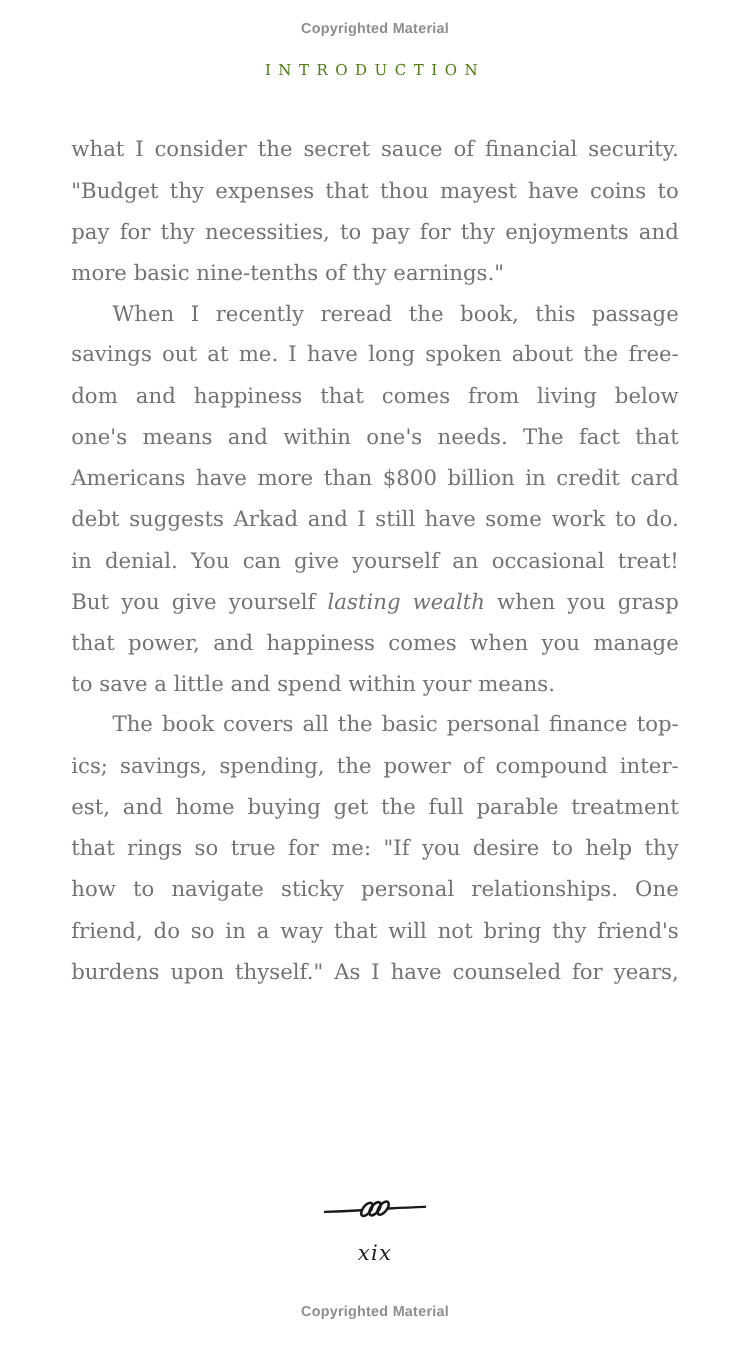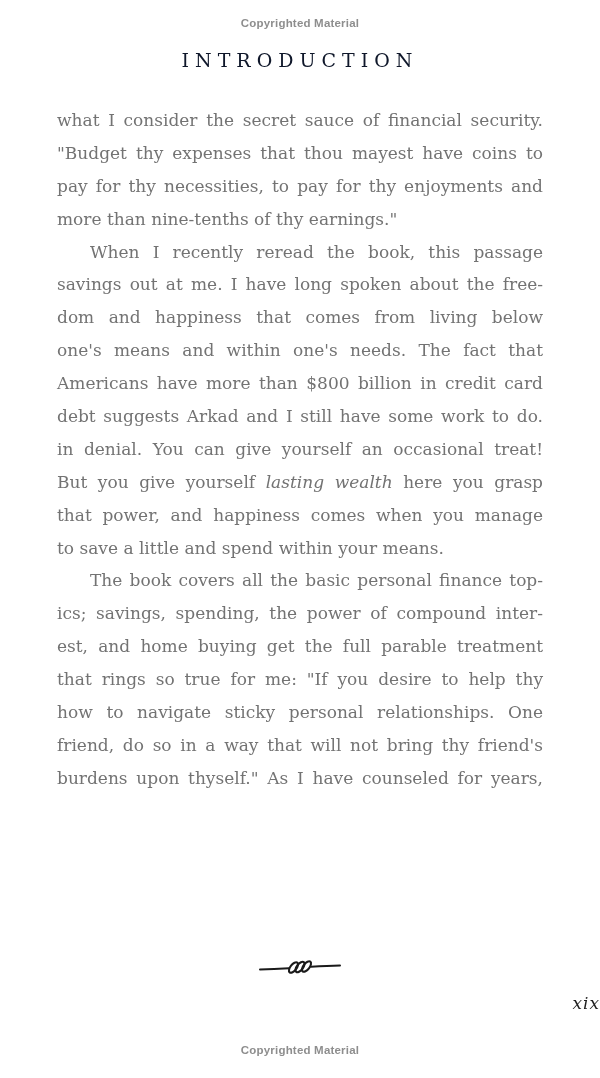--- a/index.html
+++ b/index.html
@@ -22,23 +22,23 @@
     color: #8e8e8e;
   }
   .copyright-top { top: 17px; }
   .copyright-bottom { top: 1044px; }
   .chapter-title {
     position: absolute;
     top: 49px;
     left: 0; right: 0;
     text-align: center;
     font-family: "DejaVu Serif", serif;
-    font-size: 19px;
+    font-size: 12px;
     letter-spacing: 6px;
-    color: #0f172a;
+    color: #4d7c0f;
   }
   .body-text {
     position: absolute;
     top: 104px;
     left: 57px;
     width: 486px;
     font-size: 17px;
     color: #737373;
   }
   .line {
@@ -54,49 +54,49 @@
   .ornament {
     position: absolute;
     top: 958px;
     left: 0; right: 0;
     text-align: center;
   }
   .page-number {
     position: absolute;
     top: 993px;
     left: 0; right: 0;
-    text-align: right;
+    text-align: center;
     font-size: 17px;
     font-style: italic;
     color: #1f1f1f;
     letter-spacing: 1px;
   }
 </style>
 </head>
 <body>
 
 <div class="page">
 
   <div class="copyright copyright-top">Copyrighted Material</div>
 
   <div class="chapter-title">INTRODUCTION</div>
 
   <div class="body-text">
       <div class="line"><span>what I consider the secret sauce of financial security.</span></div>
       <div class="line"><span>"Budget thy expenses that thou mayest have coins to</span></div>
       <div class="line"><span>pay for thy necessities, to pay for thy enjoyments and</span></div>
-      <div class="line no-just"><span>more than nine-tenths of thy earnings."</span></div>
+      <div class="line no-just"><span>more basic nine-tenths of thy earnings."</span></div>
       <div class="line indent"><span>When I recently reread the book, this passage</span></div>
       <div class="line"><span>savings out at me. I have long spoken about the free-</span></div>
       <div class="line"><span>dom and happiness that comes from living below</span></div>
       <div class="line"><span>one's means and within one's needs. The fact that</span></div>
       <div class="line"><span>Americans have more than $800 billion in credit card</span></div>
       <div class="line"><span>debt suggests Arkad and I still have some work to do.</span></div>
       <div class="line"><span>in denial. You can give yourself an occasional treat!</span></div>
-      <div class="line"><span>But you give yourself </span><span class="em">lasting wealth</span><span> here you grasp</span></div>
+      <div class="line"><span>But you give yourself </span><span class="em">lasting wealth</span><span> when you grasp</span></div>
       <div class="line"><span>that power, and happiness comes when you manage</span></div>
       <div class="line no-just"><span>to save a little and spend within your means.</span></div>
       <div class="line indent"><span>The book covers all the basic personal finance top-</span></div>
       <div class="line"><span>ics; savings, spending, the power of compound inter-</span></div>
       <div class="line"><span>est, and home buying get the full parable treatment</span></div>
       <div class="line"><span>that rings so true for me: "If you desire to help thy</span></div>
       <div class="line"><span>how to navigate sticky personal relationships. One</span></div>
       <div class="line"><span>friend, do so in a way that will not bring thy friend's</span></div>
       <div class="line"><span>burdens upon thyself." As I have counseled for years,</span></div>
     </div>

